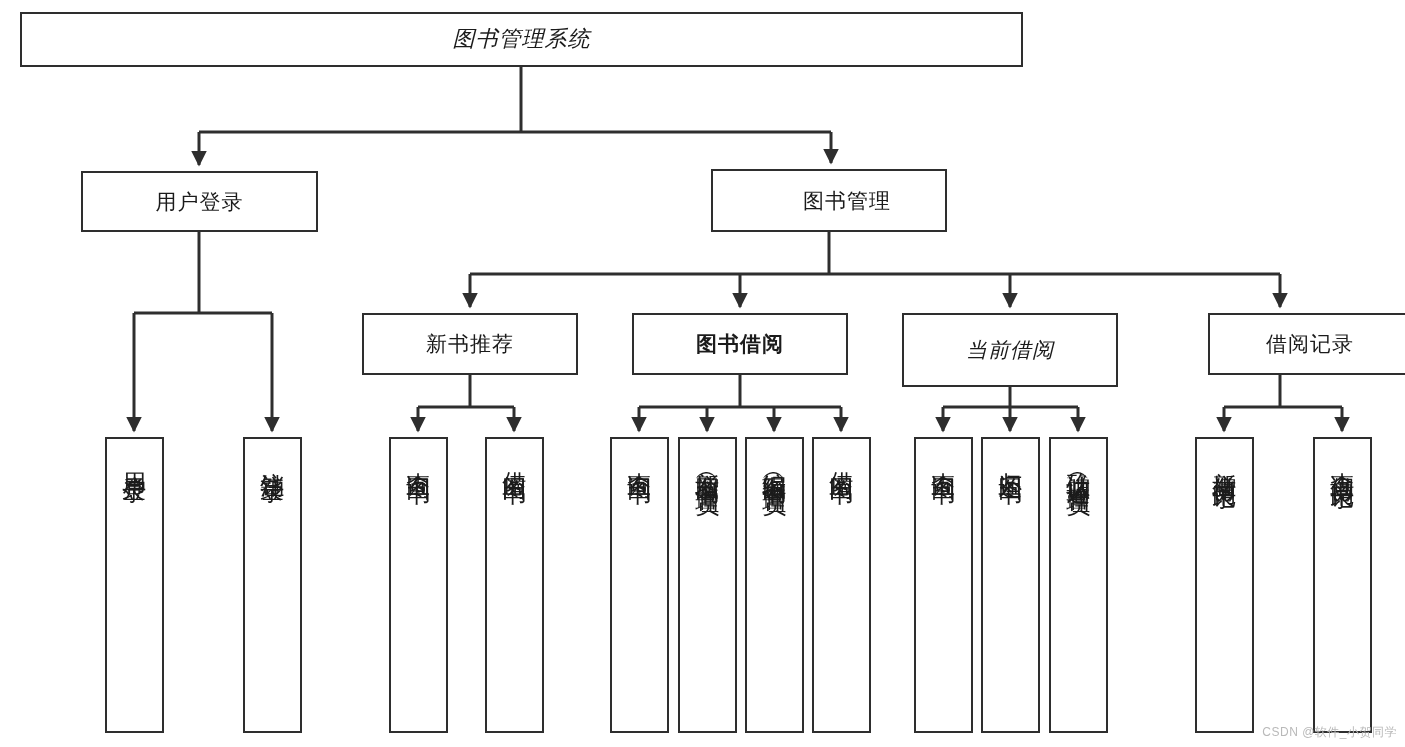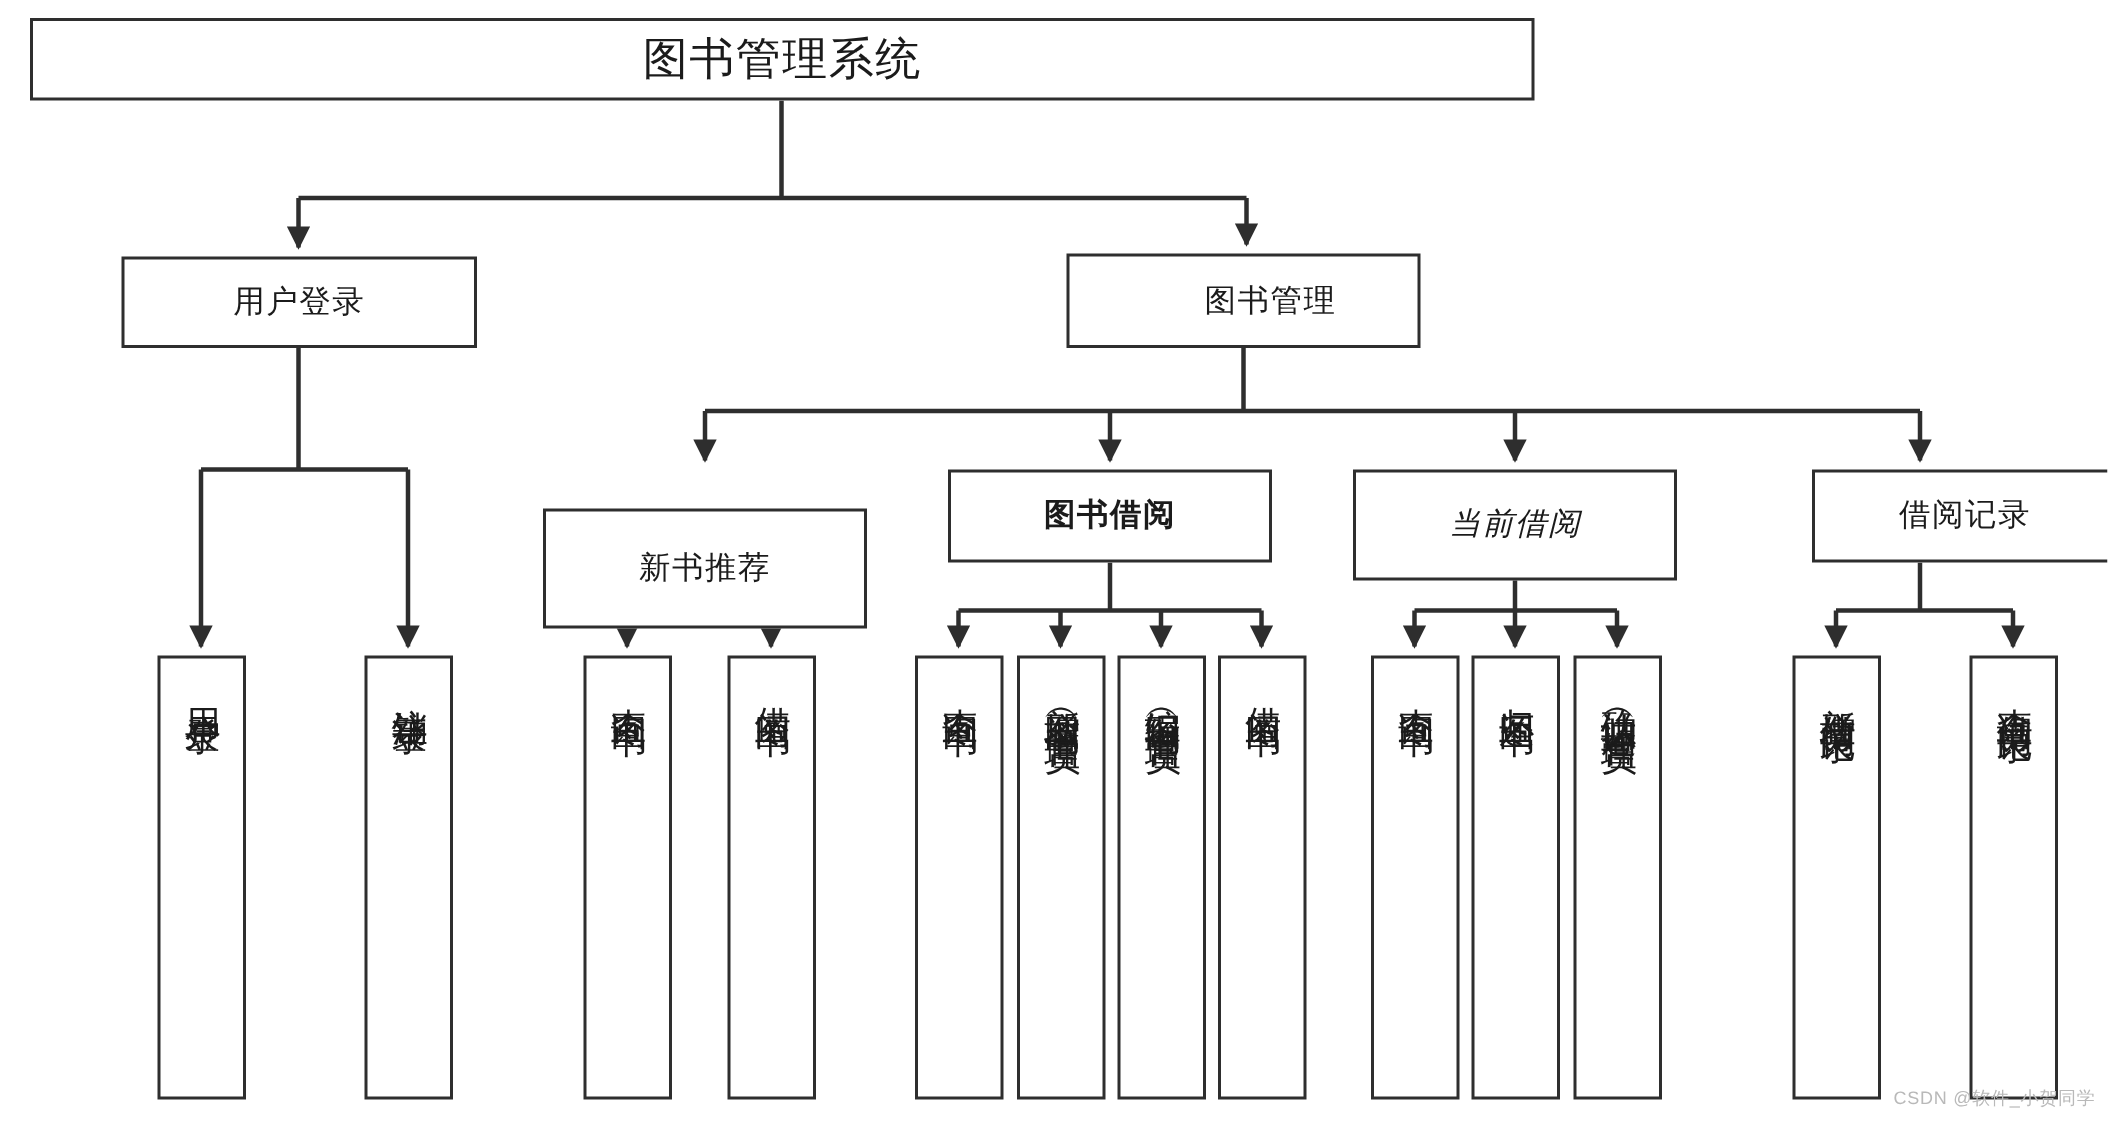--- a/index.html
+++ b/index.html
@@ -36,21 +36,22 @@
   }
   .node .lbl {
     display: block;
     white-space: pre;
   }
   .node.horiz .lbl {
     font-size: 21px;
     line-height: 1.1;
   }
   .node.root .lbl {
-    font-size: 30px;
+    font-size: 22px;
+    font-style: italic;
   }
   .node.vert {
     align-items: flex-start;
     justify-content: center;
     padding-top: 14px;
   }
   .node.vert .lbl {
     writing-mode: vertical-rl;
     text-orientation: upright;
     font-size: 24px;
@@ -127,21 +128,21 @@
     <span class="lbl">图书管理系统</span>
   </div>
 
   <div class="node horiz" style="left:81px; top:171px; width:237px; height:61px;">
     <span class="lbl">用户登录</span>
   </div>
   <div class="node horiz" style="left:711px; top:169px; width:236px; height:63px;padding-left:36px;">
     <span class="lbl">图书管理</span>
   </div>
 
-  <div class="node horiz" style="left:362px; top:313px; width:216px; height:80px;margin-top:26px;">
+  <div class="node horiz" style="left:362px; top:313px; width:216px; height:62px;">
     <span class="lbl">新书推荐</span>
   </div>
   <div class="node horiz" style="left:632px; top:313px; width:216px; height:62px;font-weight:bold;">
     <span class="lbl">图书借阅</span>
   </div>
   <div class="node horiz" style="left:902px; top:313px; width:216px; height:74px;font-style:italic;">
     <span class="lbl">当前借阅</span>
   </div>
   <div class="node horiz" style="left:1172px; top:313px; width:204px; height:62px;margin-left:36px;">
     <span class="lbl">借阅记录</span>

